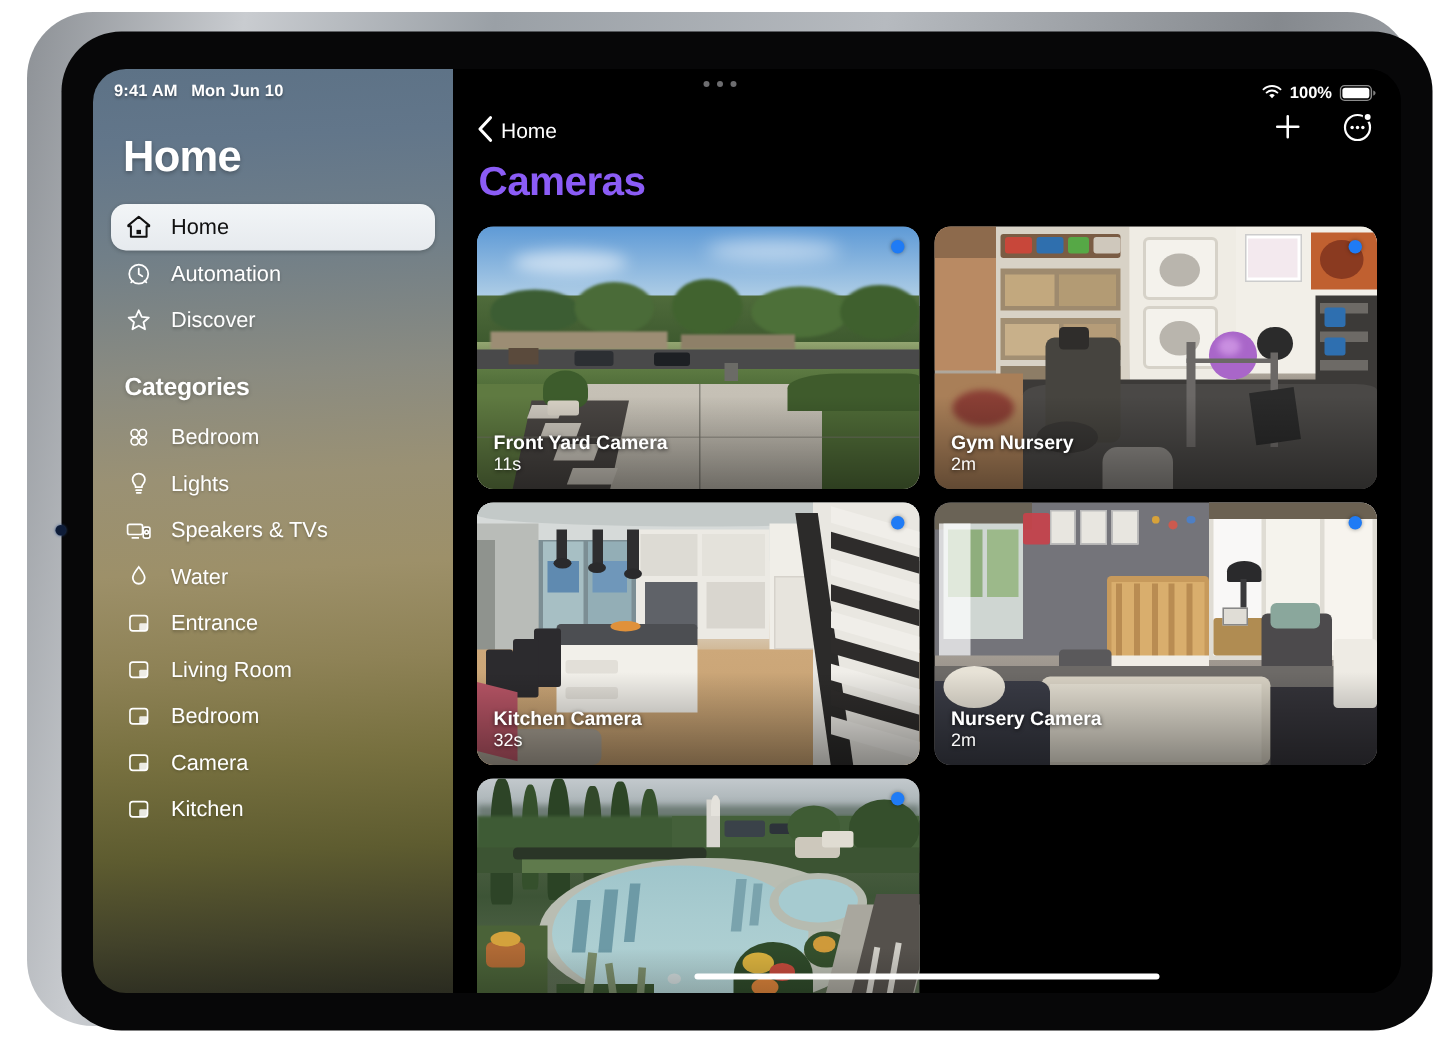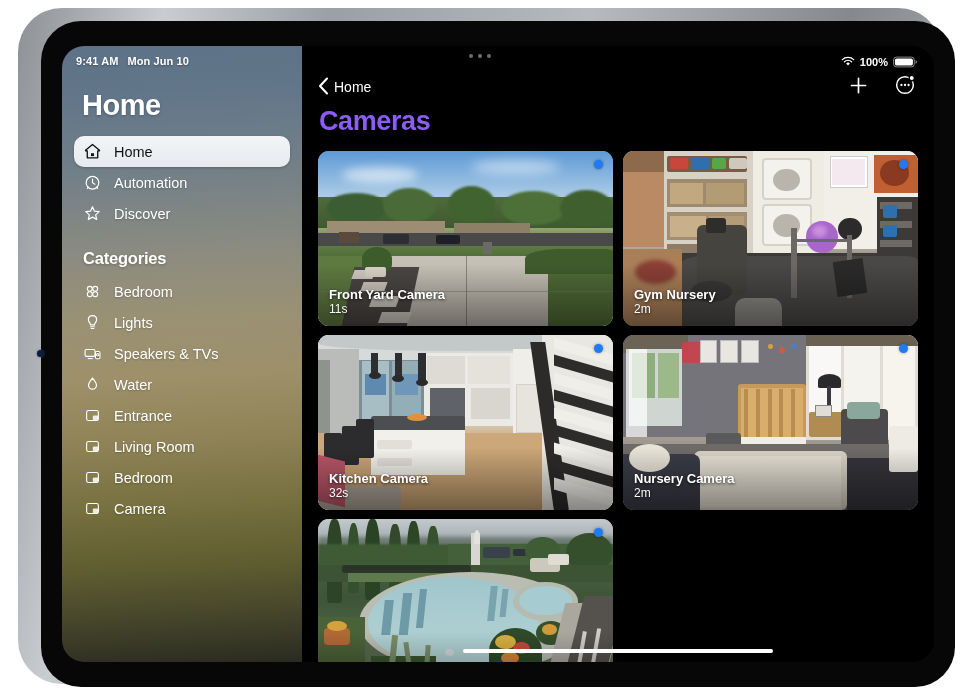--- a/index.html
+++ b/index.html
@@ -257,20 +257,29 @@
       <div class="sb-row">
         <span class="sb-ico">
           <svg viewBox="0 0 24 24" fill="none" stroke="#fff" stroke-width="1.4">
               <rect x="4.6" y="5.6" width="14.8" height="12.8" rx="2.4"></rect>
               <rect x="12.4" y="12" width="7" height="6.4" rx="1.2" fill="#fff" fill-opacity=".85" stroke="none"></rect>
             </svg>
         </span>
         <span>Camera</span>
       </div>
 
+      <div class="sb-row">
+        <span class="sb-ico">
+          <svg viewBox="0 0 24 24" fill="none" stroke="#fff" stroke-width="1.4">
+              <rect x="4.6" y="5.6" width="14.8" height="12.8" rx="2.4"></rect>
+              <rect x="12.4" y="12" width="7" height="6.4" rx="1.2" fill="#fff" fill-opacity=".85" stroke="none"></rect>
+            </svg>
+        </span>
+        <span>Kitchen</span>
+      </div>
     </div>
 
     <div id="main">
 
       <div id="statusbar">
         <span>
           <svg width="14" height="11" viewBox="0 0 16 12">
             <path d="M8 10.6l2.1-2.3a3 3 0 00-4.2 0L8 10.6z" fill="#fff"></path>
             <path d="M3.9 6.3a6 6 0 018.2 0" fill="none" stroke="#fff" stroke-width="1.4" stroke-linecap="round"></path>
             <path d="M1.5 3.8a9.5 9.5 0 0113 0" fill="none" stroke="#fff" stroke-width="1.4" stroke-linecap="round"></path>

